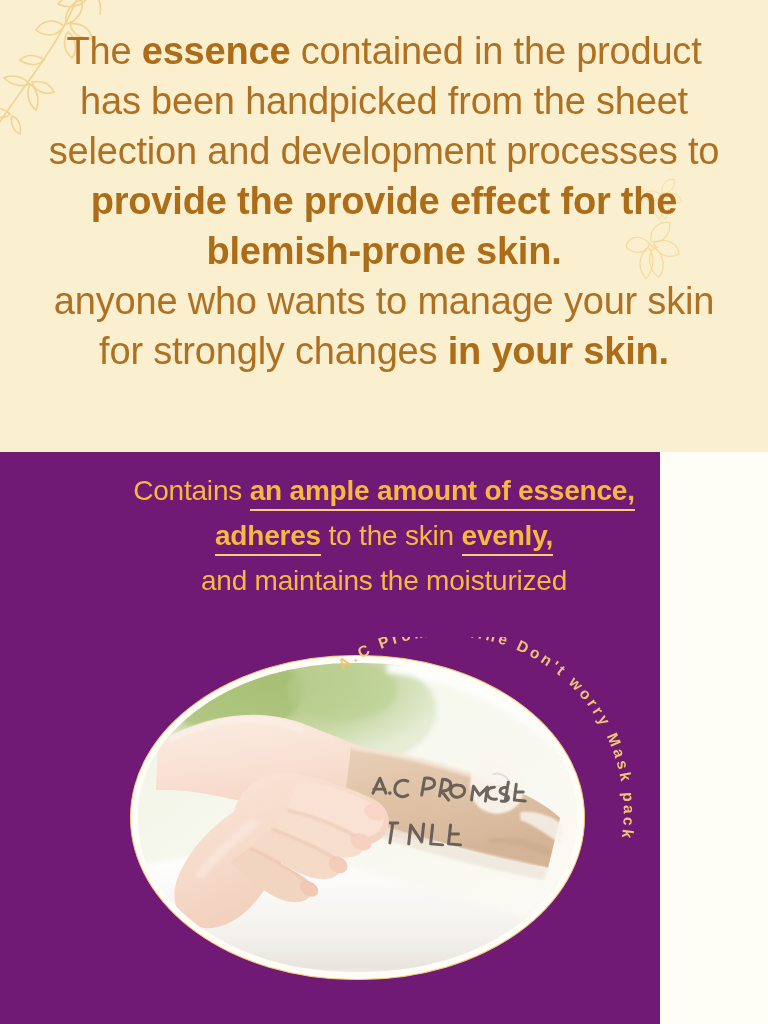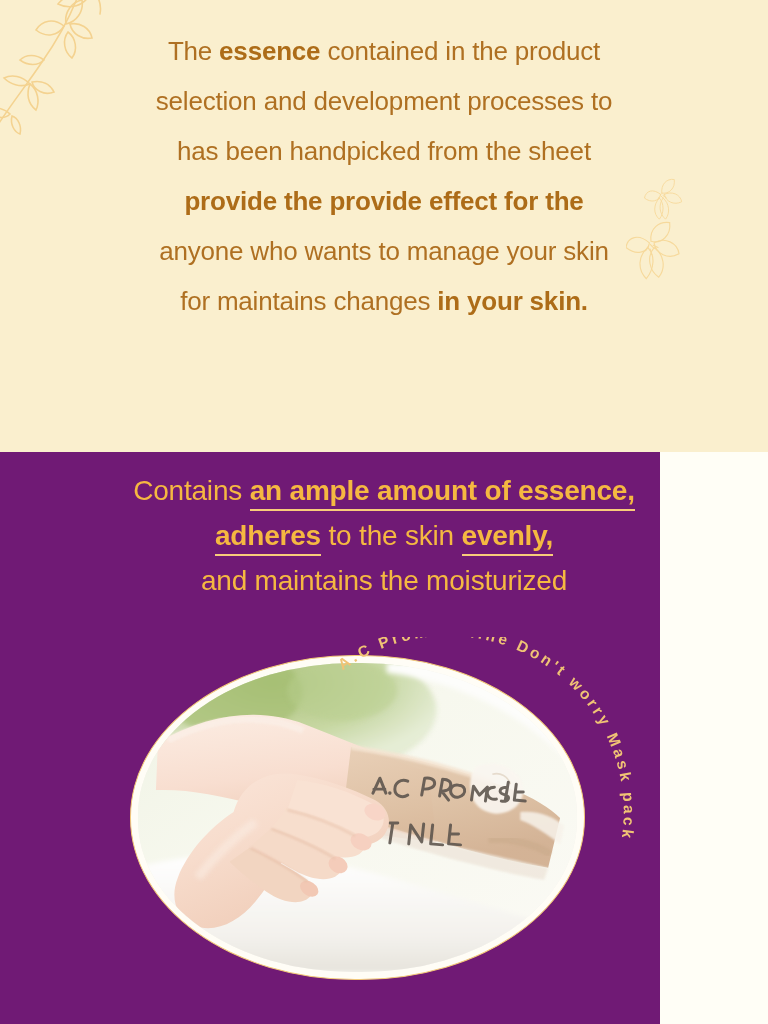--- a/index.html
+++ b/index.html
@@ -14,21 +14,21 @@
   
   #section-top {
     position:absolute; left:0; top:0; width:768px; height:452px;
     background:#FAEFCE;
     overflow:hidden;
   }
   #section-top .copy {
     position:absolute; left:0; top:26px; width:768px;
     text-align:center;
     color:#AF7022;
-    font-size:26px;
+    font-size:38px;
     line-height:50px;
     letter-spacing:-0.2px;
   }
   #section-top .copy .ln { display:block; white-space:nowrap; }
   #section-top .copy b { font-weight:700; color:#AD6C18; }
 
   
   .floral { position:absolute; pointer-events:none; }
   #floral-branch-left { left:-14px; top:-12px; width:118px; height:150px; opacity:.85; }
   #floral-flowers-right { right:52px; top:175px; width:90px; height:115px; opacity:.85; }
@@ -112,25 +112,26 @@
       <path d="M32 26 C30 10 42 0 56 2 C58 18 46 30 32 26Z"></path>
       <path d="M36 28 C50 20 66 28 68 42 C54 50 38 42 36 28Z"></path>
       <path d="M36 34 C48 42 52 60 42 72 C30 64 26 46 36 34Z"></path>
       <path d="M28 34 C16 44 14 62 26 74 C36 62 38 44 28 34Z"></path>
       <path d="M31 30 l5 5 M29 32 l-4 6 M35 31 l6 3 M31 36 l2 7"></path>
     </g>
   </svg>
 
   <div class="copy">
     <span class="ln"><span>The </span><b>essence</b><span> contained in the product</span></span>
+    <span class="ln"><span>has been handpicked from the sheet</span></span>
     <span class="ln"><span>selection and development processes to</span></span>
-    <span class="ln"><span>has been handpicked from the sheet</span></span>
     <span class="ln"><b>provide the provide effect for the</b></span>
+    <span class="ln"><b>blemish-prone skin.</b></span>
     <span class="ln"><span>anyone who wants to manage your skin</span></span>
-    <span class="ln"><span>for maintains changes </span><b>in your skin.</b></span>
+    <span class="ln"><span>for strongly changes </span><b>in your skin.</b></span>
   </div>
 </div>
 
 <div id="section-bottom">
   <div class="copy">
     <span class="ln"><span>Contains </span><b>an ample amount of essence,</b></span>
     <span class="ln"><b>adheres</b><span> to the skin </span><b>evenly,</b></span>
     <span class="ln"><span>and maintains the moisturized</span></span>
   </div>
 </div>

